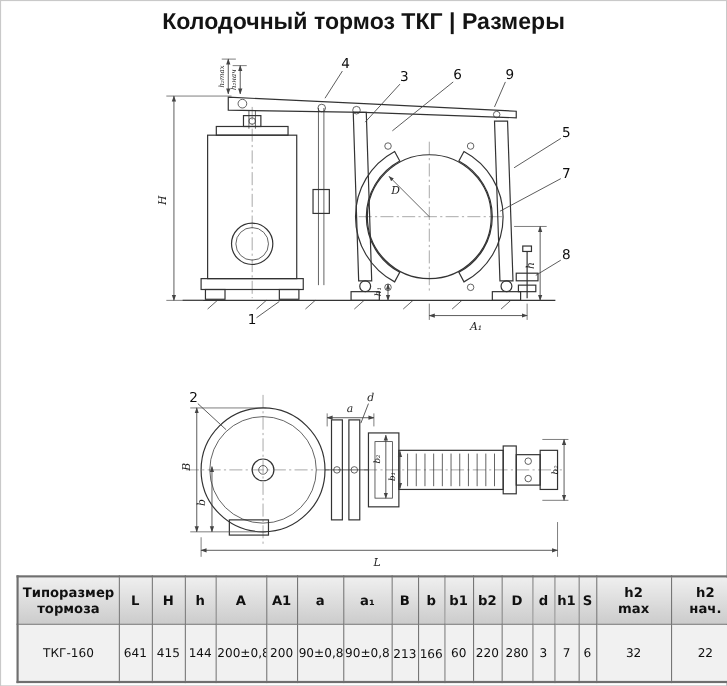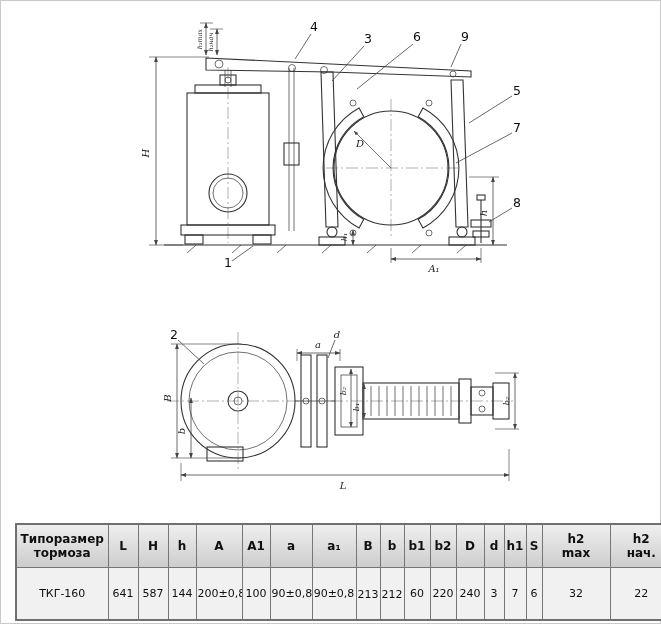--- a/index.html
+++ b/index.html
@@ -29,20 +29,21 @@
   th { background:linear-gradient(180deg,#efefef 0%,#cccccc 100%); font-weight:bold; font-size:12px;
        height:40px; white-space:pre-line; line-height:1.2; vertical-align:middle; }
   td { background:#f1f1f1; font-size:11px; height:30px; vertical-align:middle; }
   td.hi { vertical-align:top; padding-top:20px;text-align:right; }
 </style>
 </head>
 <body>
 
 <div class="page">
 
+  <h1 class="title">Колодочный тормоз ТКГ | Размеры</h1>
 
   <svg width="661" height="497" viewBox="0 0 661 497">
     <defs>
       <marker id="ar" viewBox="0 0 10 10" refX="9" refY="5" markerWidth="7" markerHeight="7" orient="auto-start-reverse">
         <path d="M0,1.5 L10,5 L0,8.5 z" fill="#444"></path>
       </marker>
     </defs>
 
     <g>
       <line class="cl" x1="227" y1="66" x2="227" y2="242"></line>
@@ -331,31 +332,31 @@
         <th>h2
 max</th>
         <th>h2
 нач.</th>
       </tr>
     </thead>
     <tbody>
       <tr>
         <td>ТКГ-160</td>
         <td>641</td>
-        <td>587</td>
+        <td>415</td>
         <td>144</td>
         <td>200±0,8</td>
-        <td>100</td>
+        <td>200</td>
         <td>90±0,8</td>
         <td>90±0,8</td>
         <td class="hi">213</td>
-        <td class="hi">212</td>
+        <td class="hi">166</td>
         <td>60</td>
         <td>220</td>
-        <td>240</td>
+        <td>280</td>
         <td>3</td>
         <td>7</td>
         <td>6</td>
         <td>32</td>
         <td>22</td>
       </tr>
     </tbody>
   </table>
 
 </div>

